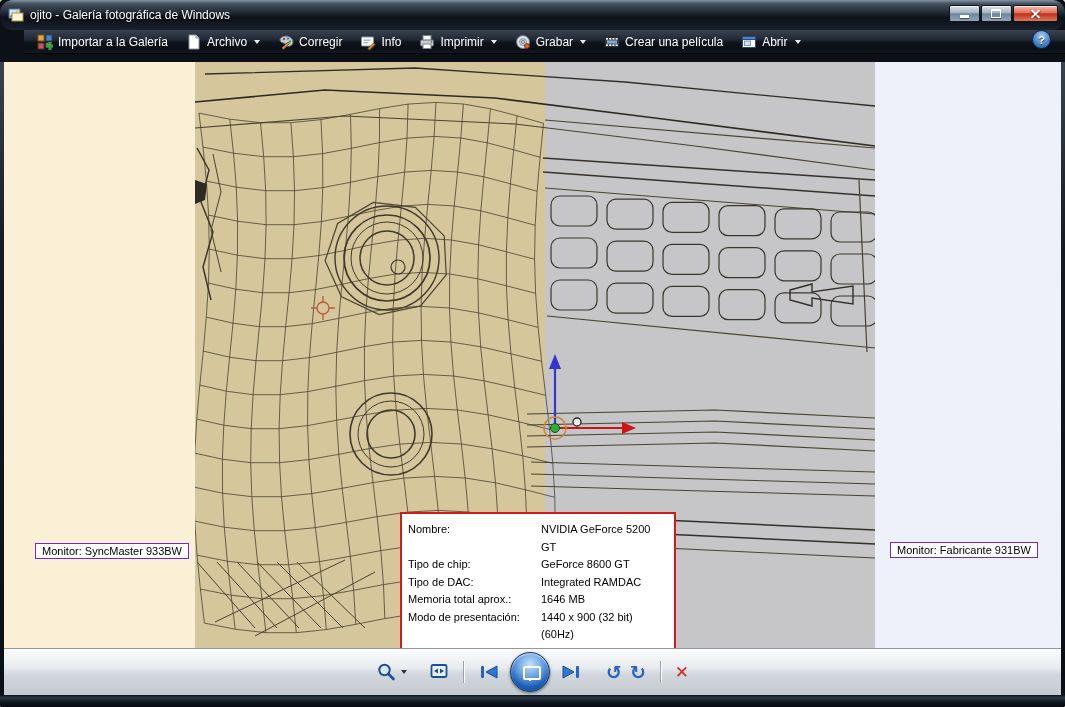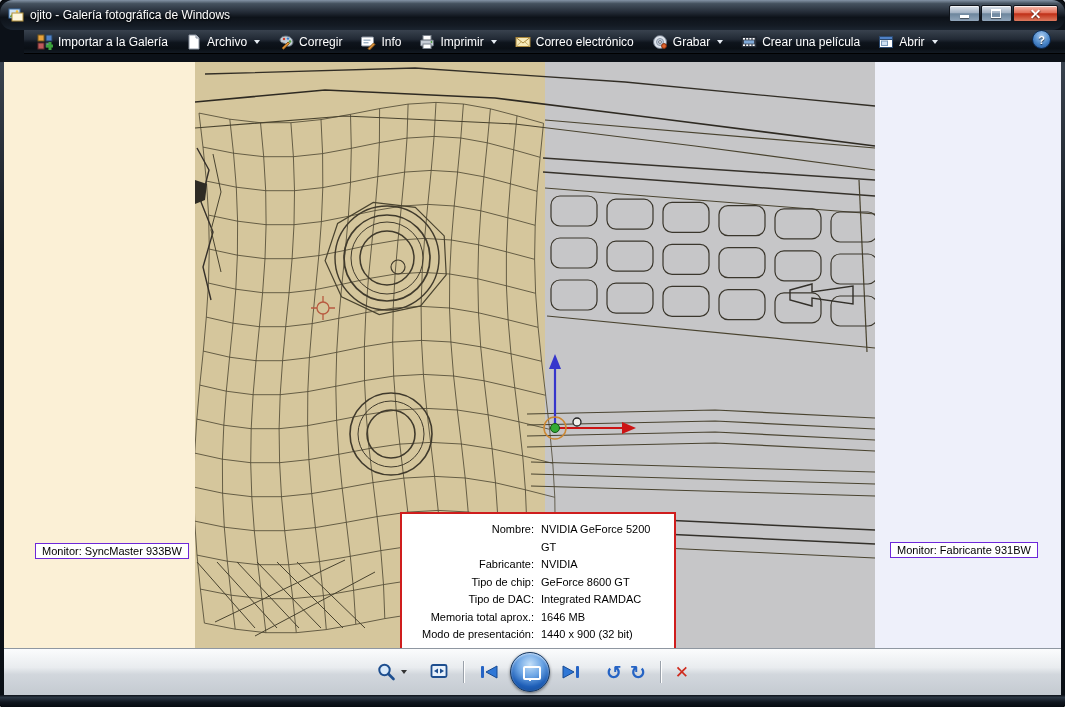--- a/index.html
+++ b/index.html
@@ -46,21 +46,21 @@
   .mon-right-bg{position:absolute;left:871px;top:0;width:186px;height:587px;background:#eef0fa;}
   #wireframe{position:absolute;left:191px;top:0;}
 
   .mon-label{position:absolute;background:#fff;border:1px solid #6d28d9;padding:1px 6px;font-size:11px;color:#000;white-space:nowrap;}
   .mon-label.left{left:31px;top:481px;}
   .mon-label.right{left:886px;top:480px;}
 
   .gpu-panel{position:absolute;left:396px;top:450px;width:276px;background:#fff;border:2px solid #cf1d1d;
     padding:7px 8px 8px 6px;box-sizing:border-box;font-size:11px;color:#000;}
   .gpu-row{display:grid;grid-template-columns:126px 1fr;column-gap:7px;line-height:17.5px;}
-  .gpu-row .lbl{text-align:right;}
+  .gpu-row .lbl{text-align:left;}
   .gpu-row .val{text-align:left;}
 
   
   .controlbar{position:absolute;left:4px;bottom:12px;width:1057px;height:46px;
     background:linear-gradient(#fbfcfd 0%,#e9ecef 40%,#d2d7dd 55%,#c4cad1 100%);
     border-top:1px solid #8f97a1;display:flex;align-items:center;justify-content:center;}
   .ctl-btn{background:none;border:none;padding:2px 4px;display:flex;align-items:center;cursor:default;}
   .ctl-sep{width:1px;height:22px;background:#9aa1aa;box-shadow:1px 0 0 #fff;margin:0 10px;}
   .glyph-btn{font-size:19px;font-weight:bold;color:#2563c4;line-height:20px;font-family:"DejaVu Sans",sans-serif;}
   .glyph-btn.del{color:#cf2b1d;font-size:17px;}
@@ -151,30 +151,20 @@
           <rect x="4" y="1.5" width="8" height="5" fill="#fff" stroke="#7b828c"></rect>
           <rect x="1.5" y="6" width="13" height="6" rx="1" fill="#c7cdd6" stroke="#5d6670"></rect>
           <rect x="4" y="10" width="8" height="4.5" fill="#fff" stroke="#7b828c"></rect>
           <circle cx="12.5" cy="8" r="0.9" fill="#4a9b3c"></circle>
         </svg>
       </span>
       <span class="tb-label">Imprimir</span>
       <span class="dd-arrow"></span>
     </div>
 
-    <div class="tb-item">
-      <span class="tb-ico">
-        <svg width="16" height="16" viewBox="0 0 16 16">
-          <rect x="1" y="3.5" width="14" height="9" fill="#f6e9b8" stroke="#a8863b"></rect>
-          <path d="M1,3.5 L8,9 L15,3.5" fill="none" stroke="#a8863b"></path>
-          <path d="M1,12.5 L6,8 M15,12.5 L10,8" fill="none" stroke="#c9b06a"></path>
-        </svg>
-      </span>
-      <span class="tb-label">Correo electrónico</span>
-    </div>
 
     <div class="tb-item">
       <span class="tb-ico">
         <svg width="16" height="16" viewBox="0 0 16 16">
           <circle cx="8" cy="8" r="6.5" fill="#dfe5ee" stroke="#6a7482"></circle>
           <circle cx="8" cy="8" r="3.5" fill="#c3ccda" stroke="#8b97a6"></circle>
           <circle cx="8" cy="8" r="1.4" fill="#fff" stroke="#6a7482"></circle>
           <circle cx="12" cy="12" r="2.4" fill="#e0642e" stroke="#8a2f0a"></circle>
         </svg>
       </span>
@@ -324,24 +314,20 @@
 
     <div class="mon-label left">Monitor:  SyncMaster 933BW</div>
     <div class="mon-label right">Monitor:  Fabricante 931BW</div>
 
     <div class="gpu-panel">
       <div class="gpu-row">
         <span class="lbl">Nombre:</span>
         <span class="val">NVIDIA GeForce 5200 GT</span>
       </div>
       <div class="gpu-row">
-        <span class="lbl">Fabricante:</span>
-        <span class="val">NVIDIA</span>
-      </div>
-      <div class="gpu-row">
         <span class="lbl">Tipo de chip:</span>
         <span class="val">GeForce 8600 GT</span>
       </div>
       <div class="gpu-row">
         <span class="lbl">Tipo de DAC:</span>
         <span class="val">Integrated RAMDAC</span>
       </div>
       <div class="gpu-row">
         <span class="lbl">Memoria total aprox.:</span>
         <span class="val">1646 MB</span>

